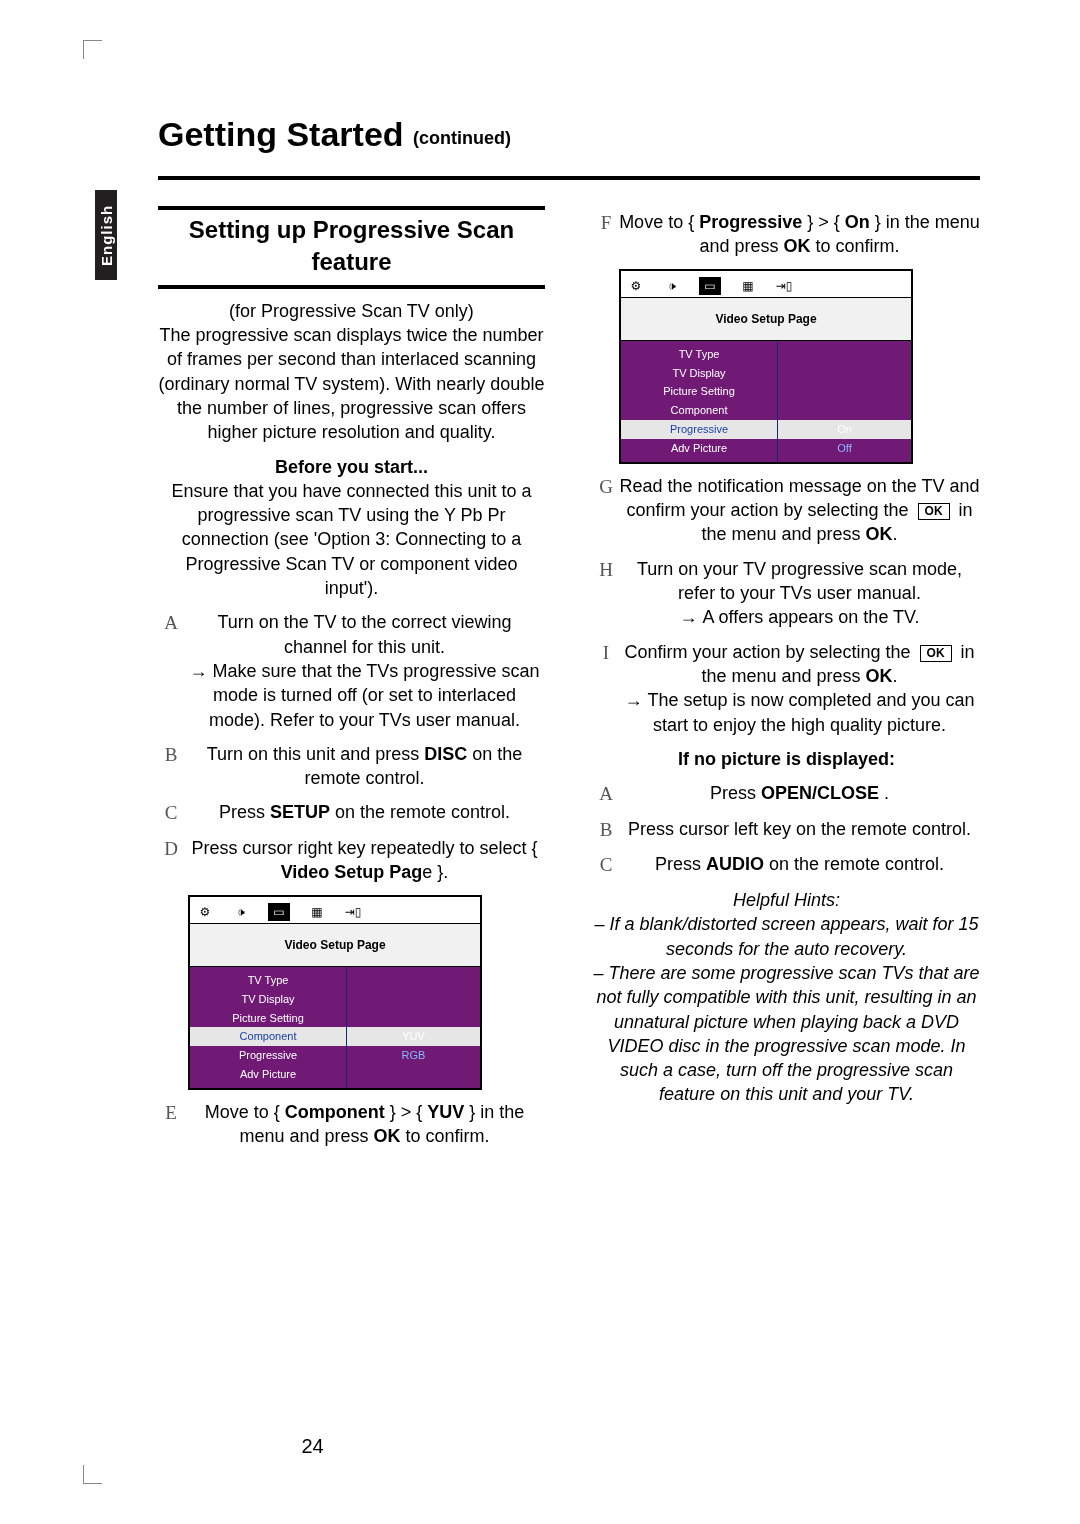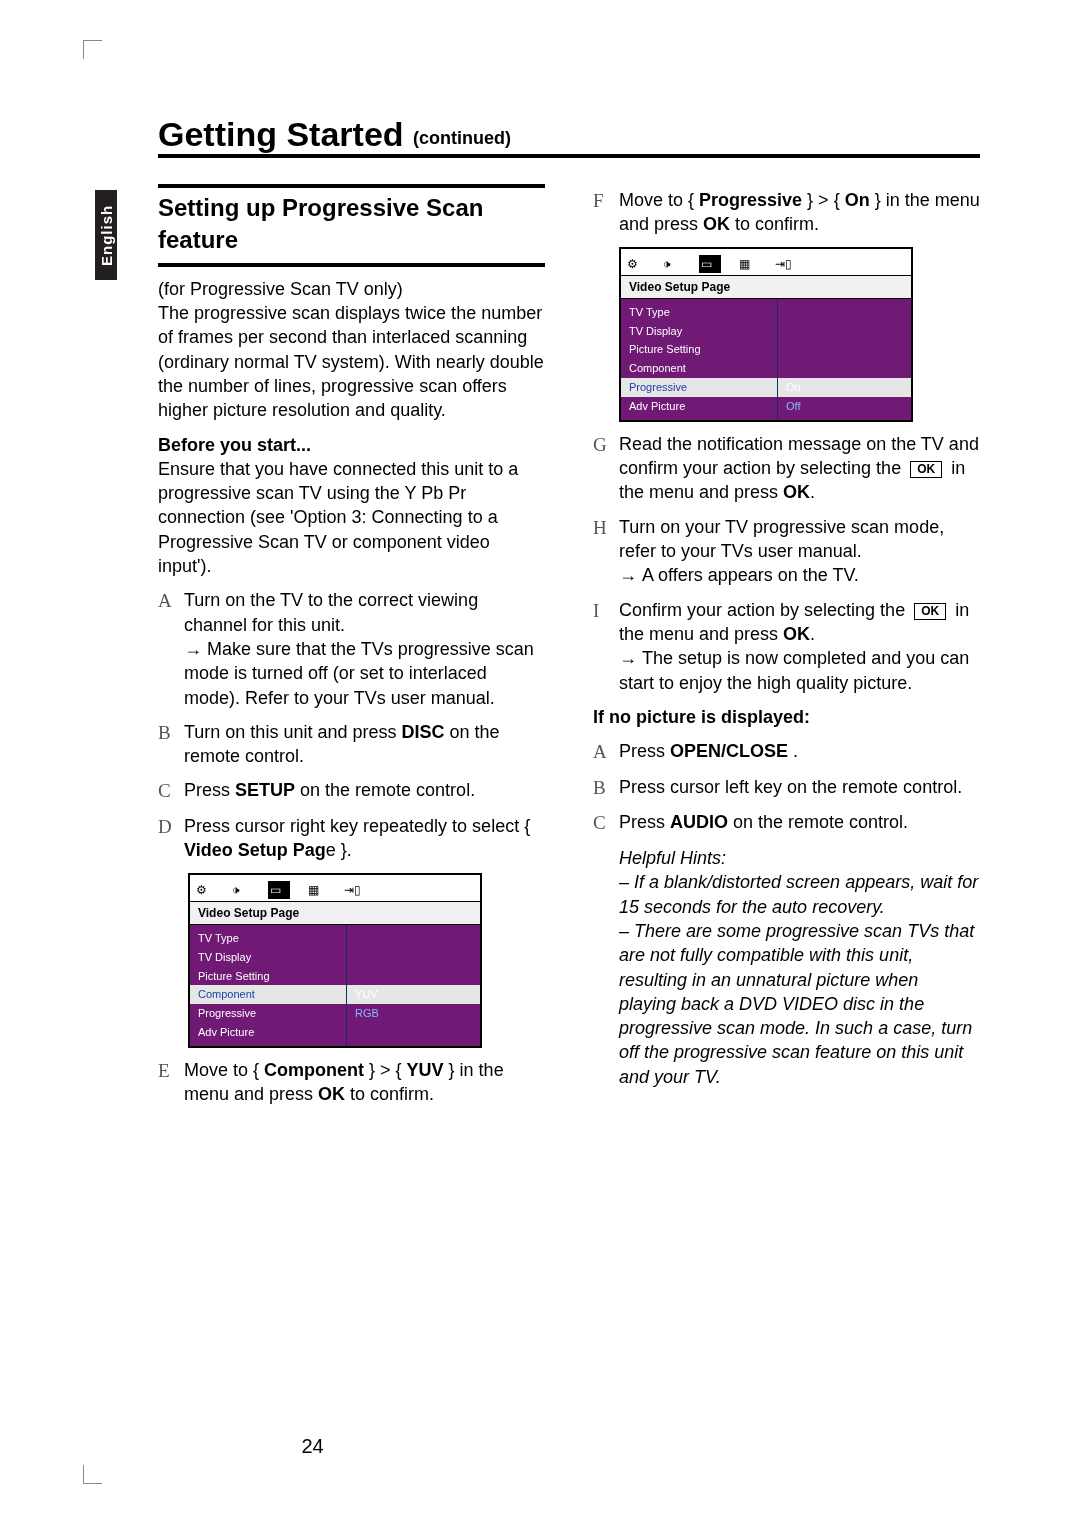--- a/index.html
+++ b/index.html
@@ -50,31 +50,32 @@
     display: flex;
     align-items: center;
     justify-content: center;
   }
 
   h1.page-title {
     font-size: 34px;
     font-weight: 700;
     margin: 0 0 20px 0;
     border-bottom: 4px solid #000;
-    padding-bottom: 0;
+    padding-bottom: 22px;
   }
   h1.page-title .cont {
     font-size: 18px;
     font-weight: 700;
     vertical-align: 2px;
   }
 
   .cols {
     display: flex;
     gap: 48px;
+    text-align: center;
   }
   .col {
     flex: 1;
     font-size: 18px;
     line-height: 1.35;
   }
 
   h2.section {
     font-size: 24px;
     font-weight: 700;
@@ -139,21 +140,21 @@
     color: #000;
   }
   .osd .tabs .ticon.active {
     background: #000; color: #fff; padding: 1px 2px;
   }
   .osd .title-bar {
     background: #f1f1f1;
     font-weight: 700;
     font-family: Arial, sans-serif;
     font-size: 12px;
-    padding: 3px 8px;
+    padding: 13px 8px;
     border-bottom: 1px solid #000;
   }
   .osd .body {
     display: flex;
     background: #701a75;
     color: #fff;
     min-height: 115px;
   }
   .osd .menu {
     width: 54%;
@@ -350,21 +351,21 @@
       </div>
       <div class="step">
         <div class="letter">B</div>
         <div class="body">Press cursor left key on the remote control.</div>
       </div>
       <div class="step">
         <div class="letter">C</div>
         <div class="body"><span>Press </span><span class="bold">AUDIO</span><span> on the remote control.</span></div>
       </div>
 
-      <p class="ital" style="margin-left:26px;font-style:italic;">
+      <p class="ital" style="font-style:italic;">
         <span>Helpful Hints:</span><br>
         <span>– If a blank/distorted screen appears, wait for 15 seconds for the auto recovery.</span><br>
         <span>– There are some progressive scan TVs that are not fully compatible with this unit, resulting in an unnatural picture when playing back a DVD VIDEO disc in the progressive scan mode. In such a case, turn off the progressive scan feature on this unit and your TV.</span>
       </p>
     </div>
   </div>
 
   <div class="page-num">24</div>
 </div>
 

